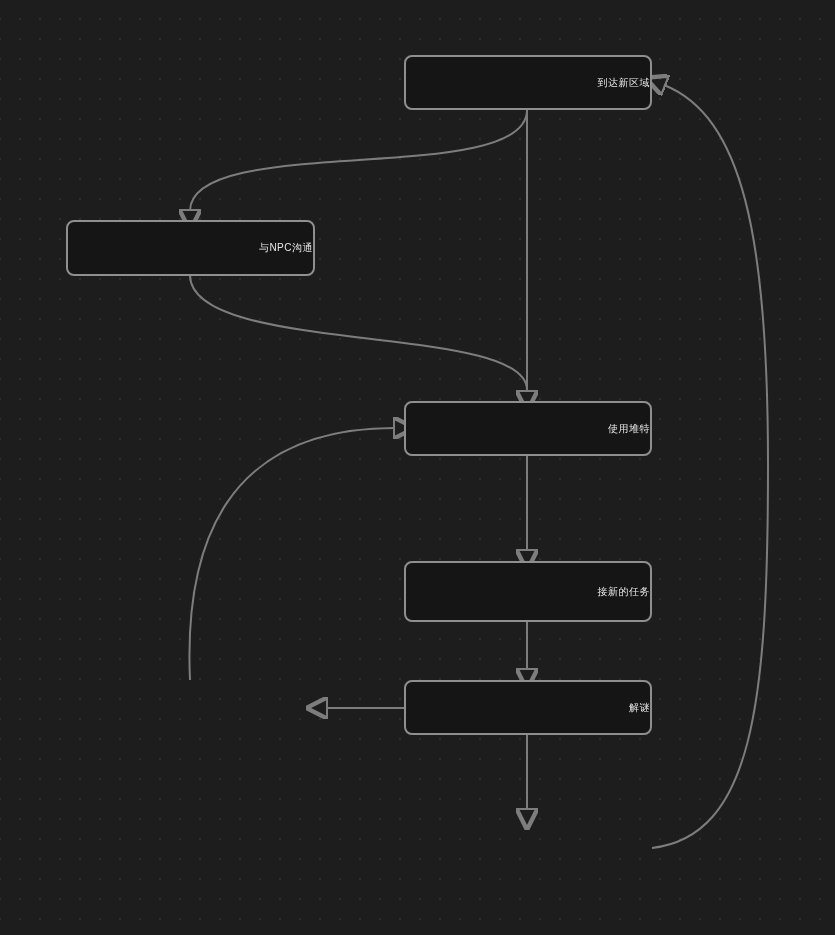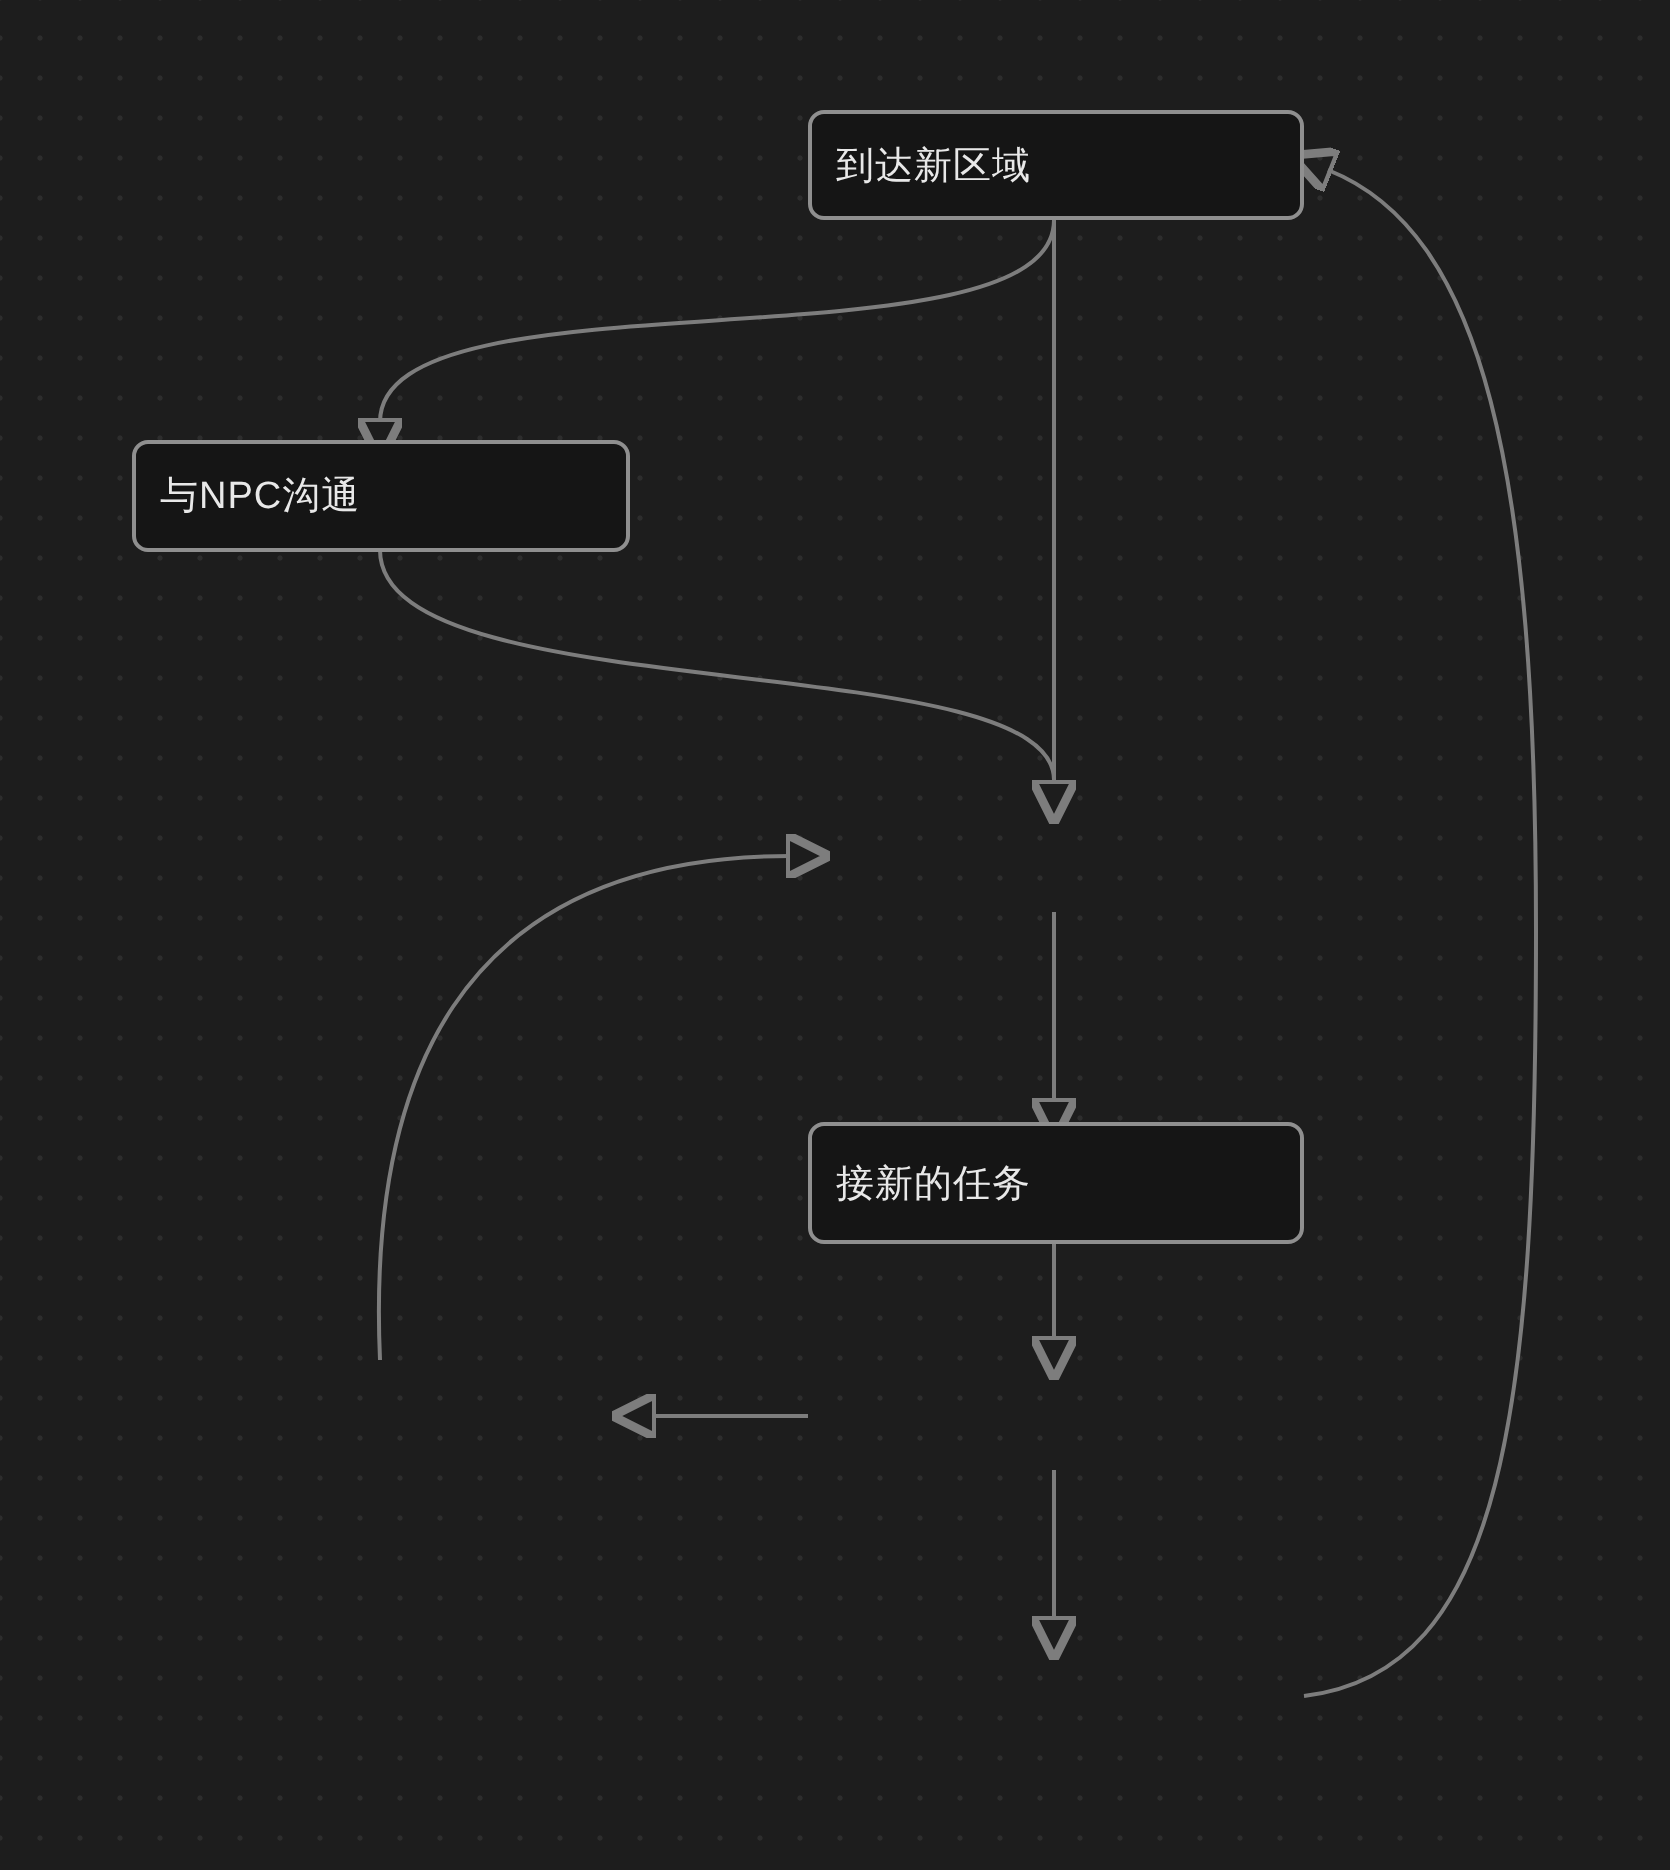--- a/index.html
+++ b/index.html
@@ -31,26 +31,27 @@
     stroke: #7d7d7d;
     stroke-width: 2;
   }
   .node {
     position: absolute;
     box-sizing: border-box;
     background: #151515;
     border: 2px solid #8f8f8f;
     border-radius: 8px;
     color: #e8e8e8;
-    font-size: 19px;
+    font-size: 10px;
     display: flex;
     align-items: center;
     padding-left: 12px;
     letter-spacing: 0.5px;
     cursor: default;
+    justify-content: flex-end;
   }
 </style>
 </head>
 <body>
 
 <div class="stage">
 
   <svg class="edges" viewBox="0 0 835 935" xmlns="http://www.w3.org/2000/svg">
     <defs>
       <marker id="arrow" viewBox="0 0 10 10" refX="1" refY="5" markerWidth="11" markerHeight="11" orient="auto">
@@ -78,21 +79,27 @@
   </svg>
 
   <div class="node" style="left:404px; top:55px; width:248px; height:55px;">
     <span>到达新区域</span>
   </div>
 
   <div class="node" style="left:66px; top:220px; width:249px; height:56px;">
     <span>与NPC沟通</span>
   </div>
 
+  <div class="node" style="left:404px; top:401px; width:248px; height:55px;">
+    <span>使用堆特</span>
+  </div>
 
   <div class="node" style="left:404px; top:561px; width:248px; height:61px;">
     <span>接新的任务</span>
   </div>
 
+  <div class="node" style="left:404px; top:680px; width:248px; height:55px;">
+    <span>解谜</span>
+  </div>
 
 
 
 </div>
 
 </body></html>

